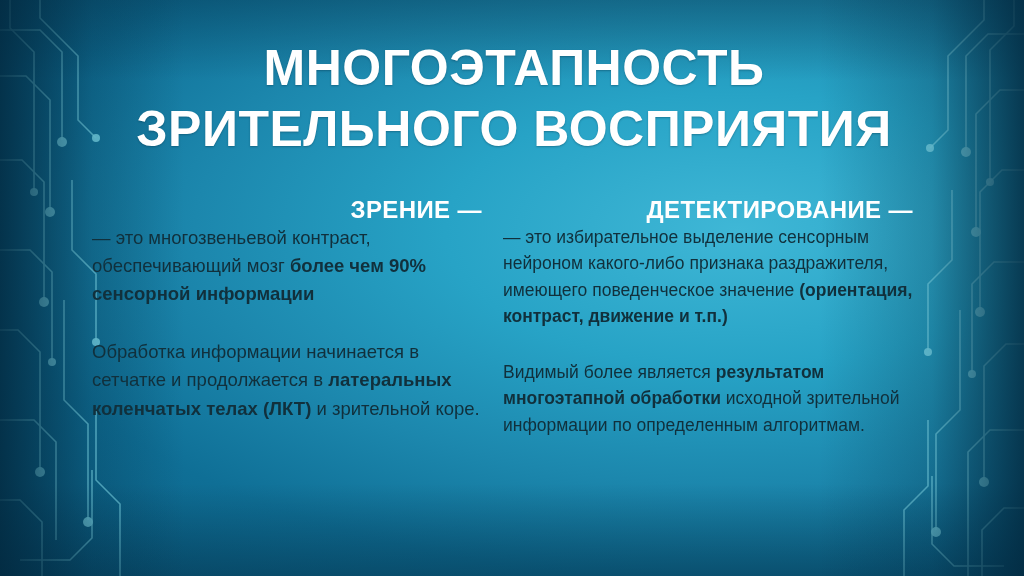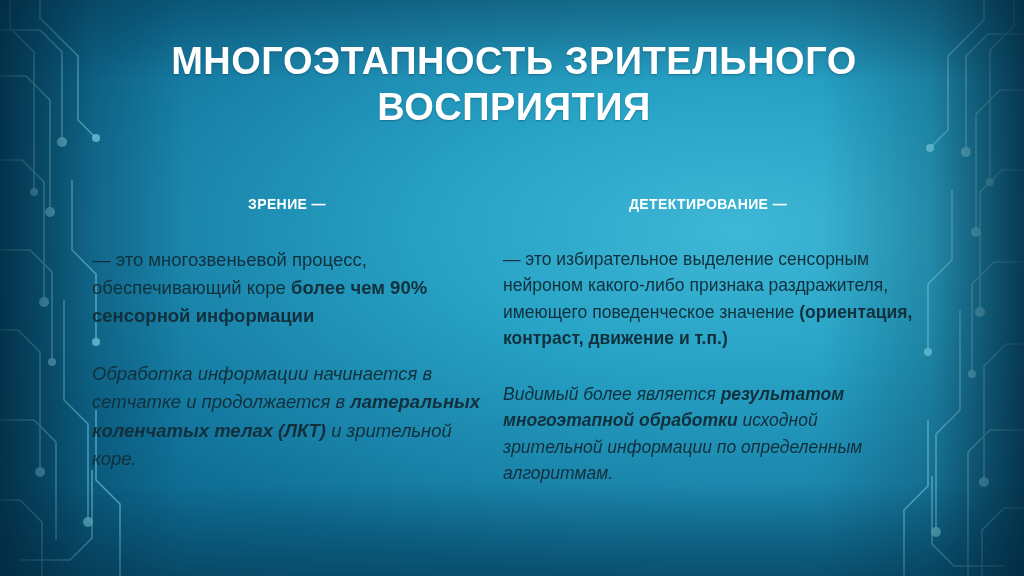--- a/index.html
+++ b/index.html
@@ -40,21 +40,21 @@
     inset: 0;
   }
   .title {
     position: absolute;
     left: 104px;
     top: 38px;
     width: 820px;
     text-align: center;
     color: #ffffff;
     font-weight: bold;
-    font-size: 38px;
+    font-size: 50px;
     line-height: 1.22;
     letter-spacing: 0.5px;
     text-transform: uppercase;
     text-shadow: 0 1px 2px rgba(0,40,60,0.35);
   }
   .col {
     position: absolute;
     color: #0d2733;
   }
   .col-left {
@@ -63,37 +63,36 @@
     width: 390px;
   }
   .col-right {
     left: 503px;
     top: 196px;
     width: 410px;
   }
   .col-head {
     color: #ffffff;
     font-weight: bold;
-    font-size: 14px;
-    text-align: center;
-    margin-bottom: 34px;
+    font-size: 24px;
+    text-align: right;
     letter-spacing: 0.4px;
     text-transform: uppercase;
   }
   .para {
     font-size: 18.5px;
     line-height: 1.52;
     color: #11303c;
     margin: 0 0 30px 0;
   }
   .col-right .para {
     font-size: 17.5px;
     line-height: 1.5;
   }
-  .para:last-child { margin-bottom: 17px; font-style: italic; }
+  .para:last-child { margin-bottom: 17px; }
   b { font-weight: bold; }
 </style>
 </head>
 <body>
 
 <div class="slide">
 
   <svg class="circuit" width="1024" height="576" viewBox="0 0 1024 576">
     <g stroke="#7fe3f5" stroke-width="1.6" fill="none" opacity="0.75">
       <path d="M0 30 H40 L62 52 V140"></path>
@@ -150,21 +149,21 @@
   <div class="vignette"></div>
 
   <div class="content">
 
     <div class="title">МНОГОЭТАПНОСТЬ ЗРИТЕЛЬНОГО ВОСПРИЯТИЯ</div>
 
     <div class="col col-left">
       <div class="col-head">ЗРЕНИЕ —</div>
 
       <p class="para">
-        <span>— это многозвеньевой процесс, обеспечивающий коре </span><b>более чем 90% сенсорной информации</b>
+        <span>— это многозвеньевой контраст, обеспечивающий мозг </span><b>более чем 90% сенсорной информации</b>
       </p>
 
       <p class="para">
         <span>Обработка информации начинается в сетчатке и продолжается в </span><b>латеральных коленчатых телах (ЛКТ)</b><span> и зрительной коре.</span>
       </p>
     </div>
 
     <div class="col col-right">
       <div class="col-head">ДЕТЕКТИРОВАНИЕ —</div>
 

